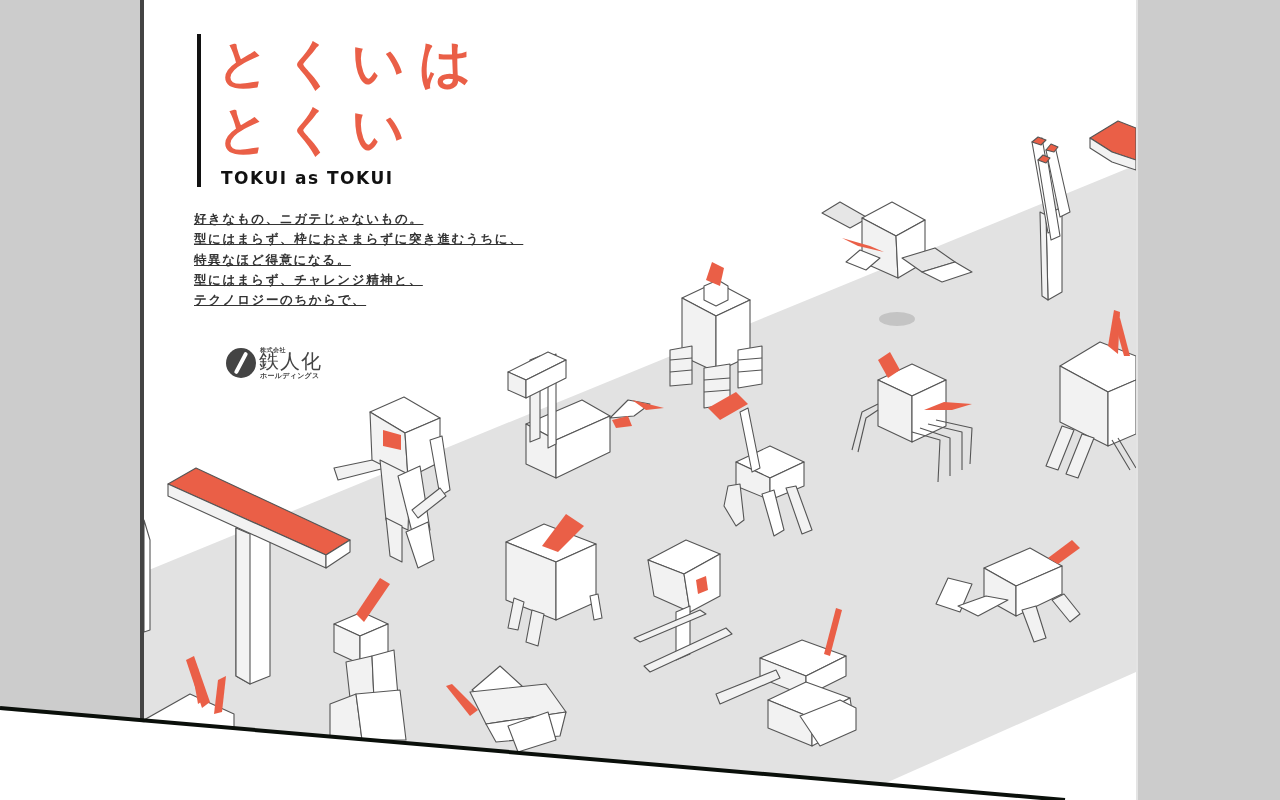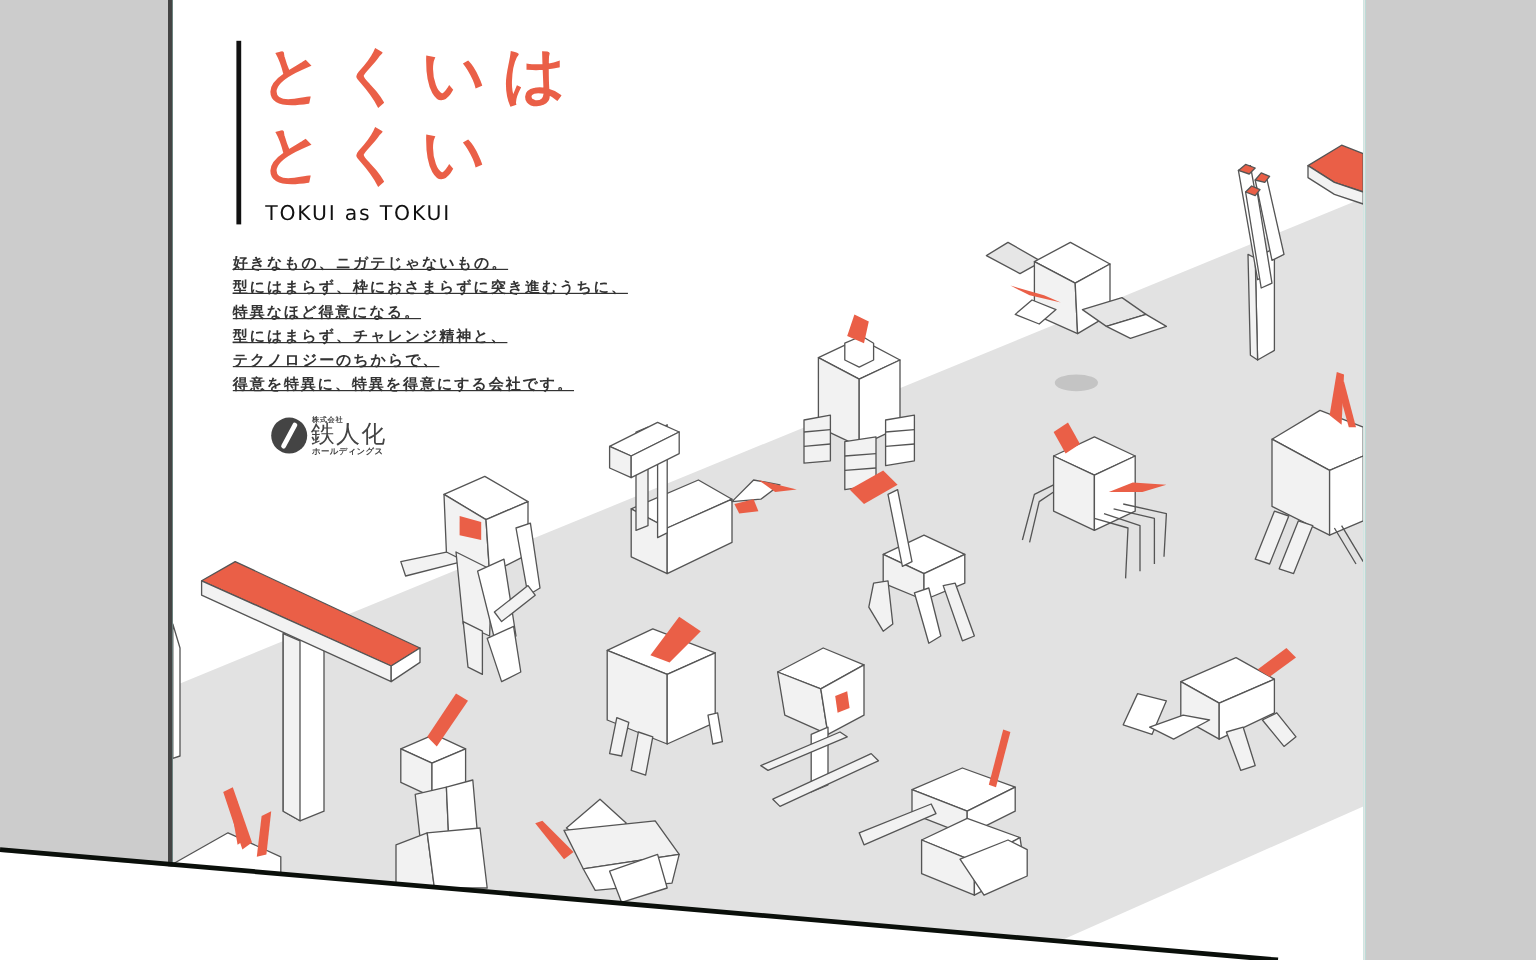--- a/index.html
+++ b/index.html
@@ -2,41 +2,41 @@
 <html><head>
 <meta charset="utf-8">
 <style>
   html, body {
     margin: 0; padding: 0;
     width: 1280px; height: 800px;
     overflow: hidden;
     background: #cccccc;
     font-family: "DejaVu Sans", "Liberation Sans", sans-serif;
   }
-  .stage { position: relative; width: 1280px; height: 800px; overflow: hidden; background: #5eead4; }
+  .stage { position: relative; width: 1280px; height: 800px; overflow: hidden; background: #22c55e; }
 
   .side-left  { position: absolute; left: 0; top: 0; width: 140px; height: 800px; background: #cccccc; }
   .side-left-border { position: absolute; left: 140px; top: 0; width: 4px; height: 800px; background: #444444; }
   .side-right { position: absolute; left: 1138px; top: 0; width: 142px; height: 800px; background: #cccccc; }
   .side-right-border { position: absolute; left: 1136px; top: 0; width: 2px; height: 800px; background: #e4e4e4; }
 
   .card { position: absolute; left: 144px; top: 0; width: 992px; height: 800px; background: #ffffff; overflow: hidden; }
   .illustration { position: absolute; left: 0; top: 0; width: 992px; height: 800px; }
 
   .hero { position: absolute; left: 53px; top: 34px; }
   .hero-bar { position: absolute; left: 0; top: 0; width: 4px; height: 153px; background: #111111; }
   .hero-title {
     position: absolute; left: 20px; top: -4px;
     color: #ea5f47; font-size: 52px; line-height: 66px; font-weight: bold;
     letter-spacing: 14px; white-space: nowrap;
     font-family: "DejaVu Sans", sans-serif;
   }
   .hero-sub {
     position: absolute; left: 24px; top: 134px;
-    color: #111111; font-size: 17px; font-weight: normal; letter-spacing: 1.5px;
+    color: #111111; font-size: 17px; font-weight: bold; letter-spacing: 1.5px;
     font-family: "DejaVu Sans", sans-serif; white-space: nowrap;
   }
 
   .copy { position: absolute; left: 50px; top: 209px; color: #333333; }
   .copy p { margin: 0; font-size: 12.5px; line-height: 20.3px; letter-spacing: 1.6px; white-space: nowrap; font-weight: bold; text-decoration: underline; }
 
   .logo { position: absolute; left: 82px; top: 346px; width: 92px; height: 34px; }
   .logo-mark { position: absolute; left: 0; top: 2px; width: 30px; height: 30px; border-radius: 50%; background: #444444; }
   .logo-mark::after { content: ""; position: absolute; left: 13px; top: 3px; width: 4px; height: 24px; background: #ffffff; transform: rotate(28deg); border-radius: 2px; }
   .logo-kabu { position: absolute; left: 34px; top: 0; font-size: 6px; color: #444; font-weight: bold; white-space: nowrap; letter-spacing: 0.5px; }
@@ -260,21 +260,20 @@
       </div>
       <div class="hero-sub">TOKUI as TOKUI</div>
     </div>
 
     <div class="copy">
       <p>好きなもの、ニガテじゃないもの。</p>
       <p>型にはまらず、枠におさまらずに突き進むうちに、</p>
       <p>特異なほど得意になる。</p>
       <p>型にはまらず、チャレンジ精神と、</p>
       <p>テクノロジーのちからで、</p>
-      <p>得意を特異に、特異を得意にする会社です。</p>
     </div>
 
     <div class="logo">
       <div class="logo-mark"></div>
       <div class="logo-kabu">株式会社</div>
       <div class="logo-name">鉄人化</div>
       <div class="logo-hd">ホールディングス</div>
     </div>
   </div>
 

